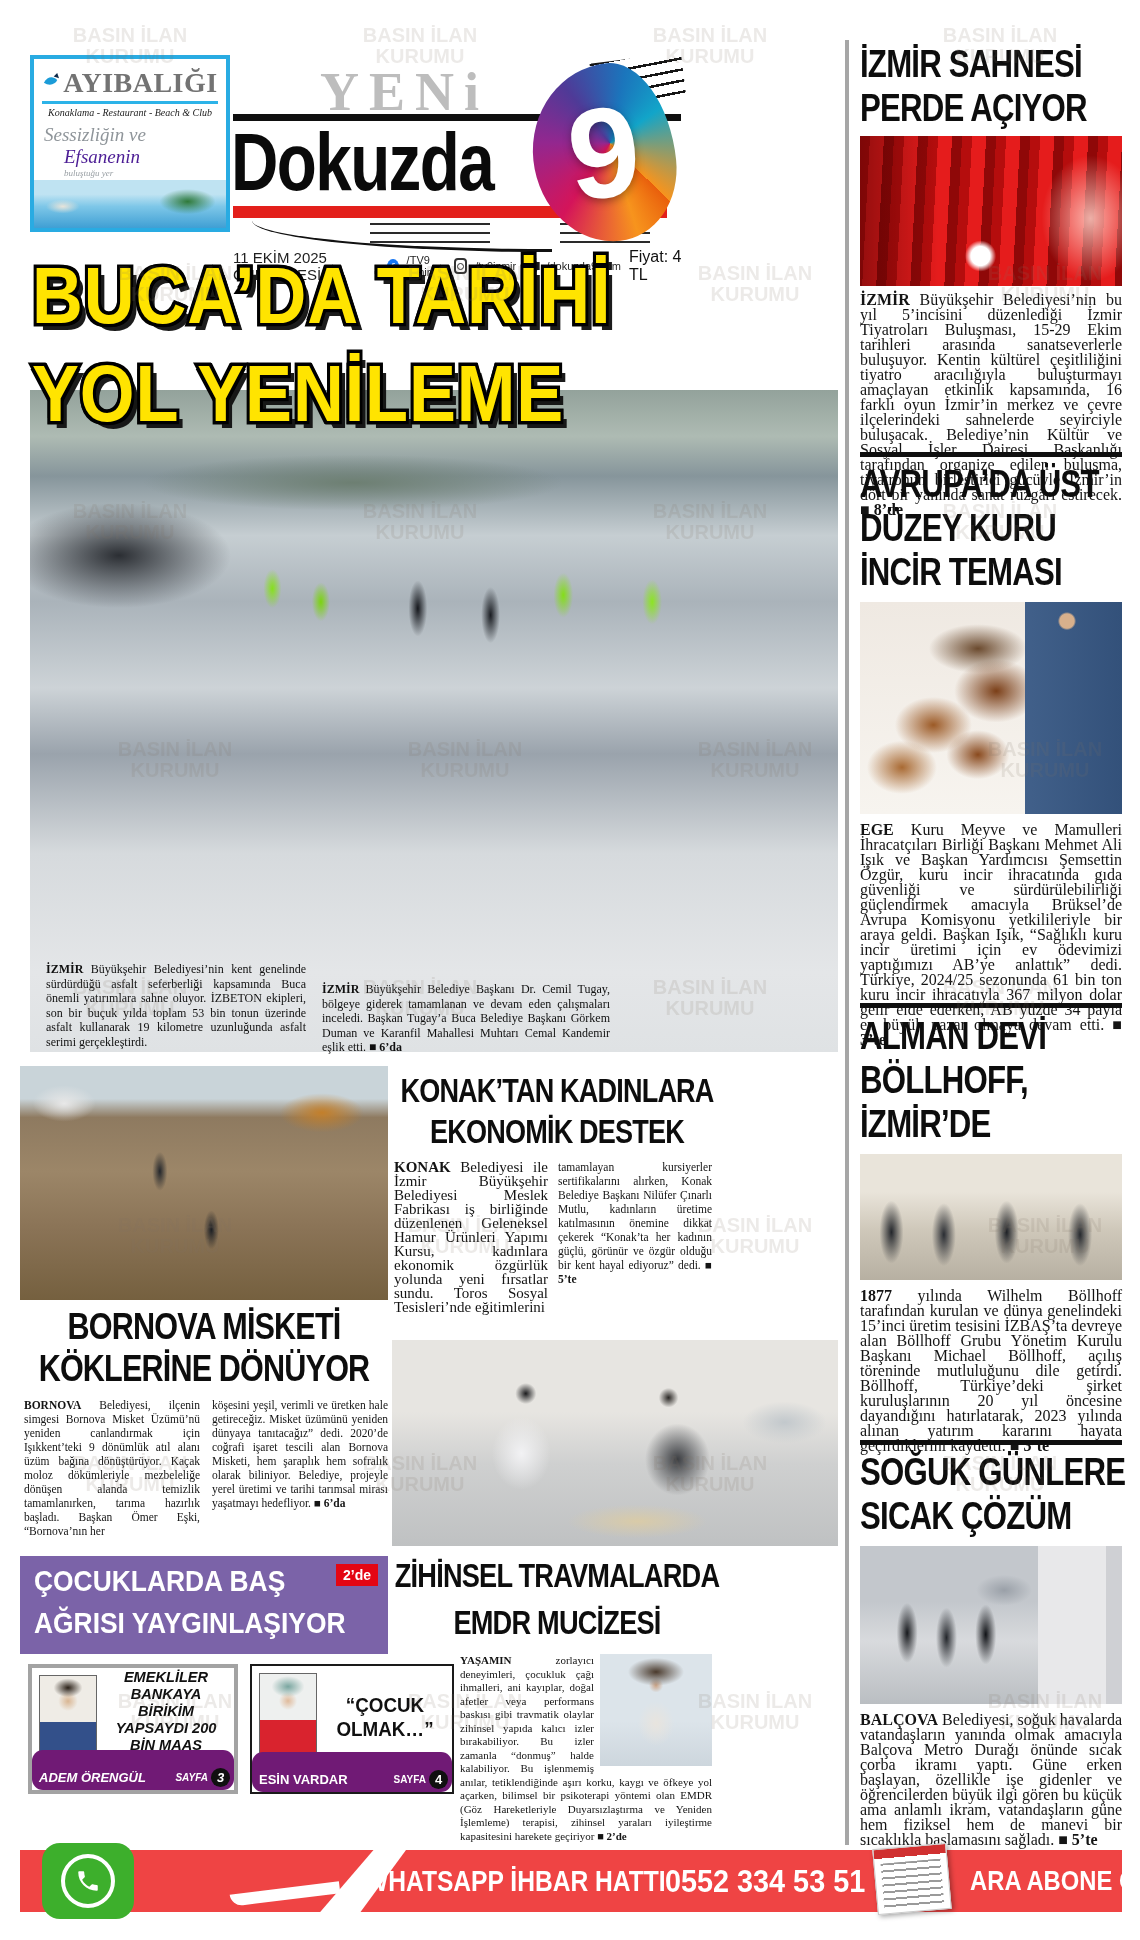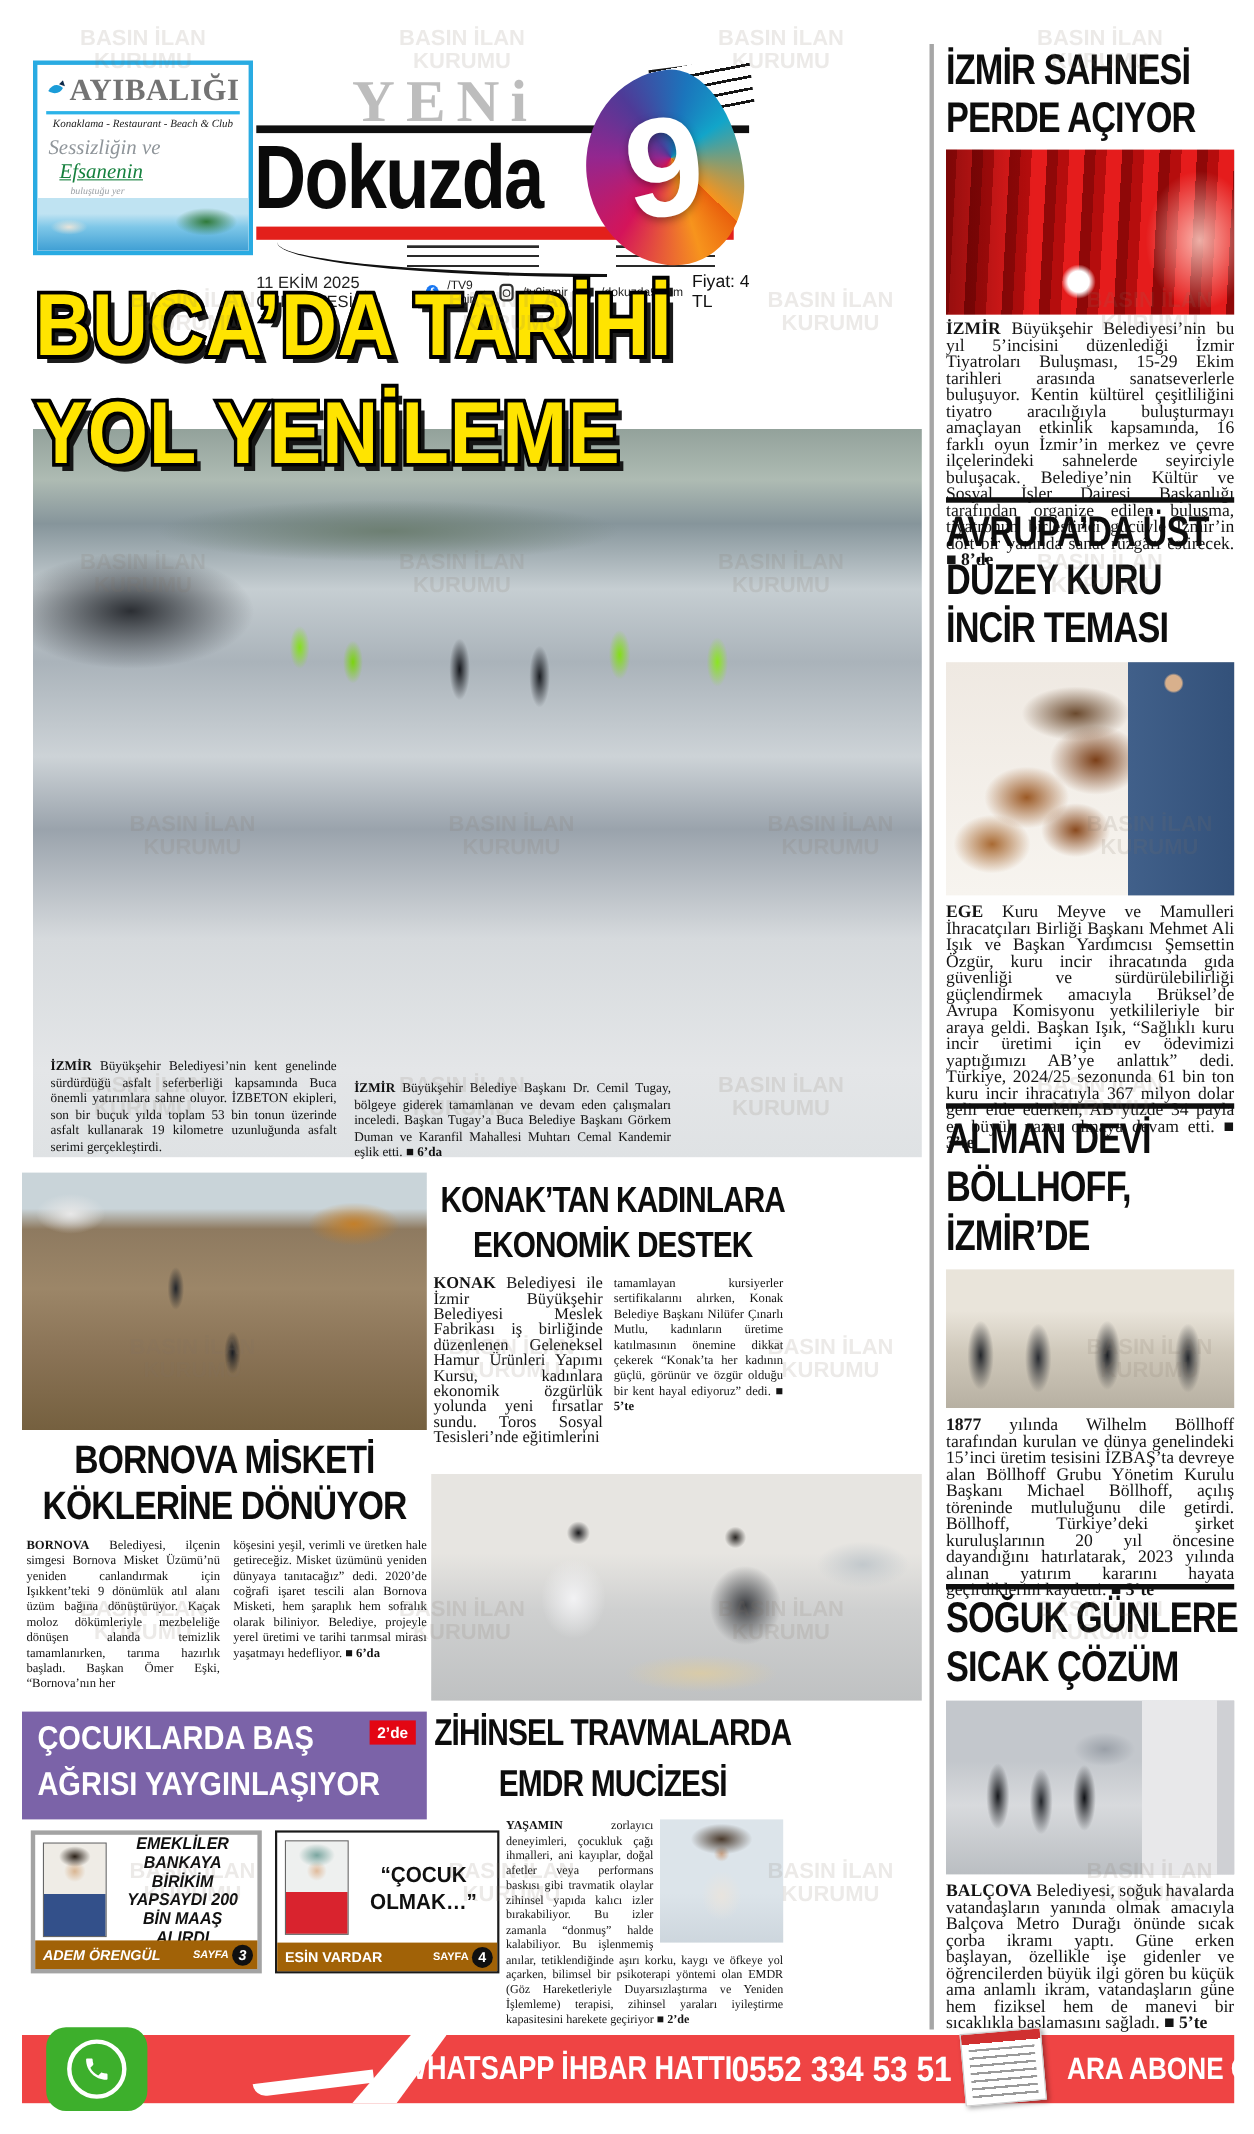--- a/index.html
+++ b/index.html
@@ -16,21 +16,21 @@
        transform-origin:center top;white-space:nowrap;}
   .rdiv{position:absolute;left:860px;width:262px;height:5px;background:#0f0f0f;}
   .yellow{position:absolute;font-weight:bold;color:#ffe400;z-index:6;white-space:nowrap;
           -webkit-text-stroke:7px #000;paint-order:stroke fill;
           text-shadow:-3px -3px 0 #000,3px -3px 0 #000,-3px 3px 0 #000,3px 3px 0 #000,7px 7px 0 rgba(15,15,15,.95);
           font-size:80px;line-height:88px;letter-spacing:1px;transform:scaleX(.88);transform-origin:left top;}
   .wm{position:absolute;width:150px;text-align:center;font-weight:bold;font-size:20px;line-height:21px;
       color:rgba(125,115,100,.15);z-index:60;pointer-events:none;}
   .cap{font-family:"Liberation Serif","DejaVu Serif",serif;font-size:12px;line-height:14.5px;
        text-align:justify;color:#101010;}
-  .redbar{position:absolute;left:0;right:0;bottom:0;height:26px;background:#a16207;}
+  .redbar{position:absolute;left:0;right:0;bottom:0;height:40px;background:#701a75;border-radius:11px;}
   .circle-num{position:absolute;right:4px;bottom:3px;width:19px;height:19px;border-radius:50%;background:#101010;
        color:#fff;font-weight:bold;font-size:13px;line-height:19px;text-align:center;}
 </style>
 </head>
 <body>
 
 <div id="page">
 
   <div class="abs" style="left:30px;top:55px;width:200px;height:177px;border:4px solid #29abe2;background:#fff;box-sizing:border-box;overflow:hidden;">
     <div style="display:flex;align-items:center;justify-content:center;gap:3px;margin-top:8px;">
@@ -38,21 +38,21 @@
         <svg width="18" height="16" viewBox="0 0 20 18">
             <path d="M2 11c4-7 10-8 15-3-2 5-9 7-15 3z" fill="#1b9cd8"></path>
             <path d="M13 4l4-4 2 6z" fill="#0e2a4a"></path>
           </svg>
       </span>
       <span style="font-family:Liberation Serif, serif;font-weight:bold;font-size:28px;color:#737373;letter-spacing:.5px;">AYIBALIĞI</span>
     </div>
     <div style="height:3px;background:#2cb3e8;margin:2px 8px 3px 8px;"></div>
     <div style="font-family:'Liberation Serif',serif;font-style:italic;font-size:10px;color:#222;text-align:center;">Konaklama - Restaurant - Beach &amp; Club</div>
     <div style="font-family:'Liberation Serif',serif;font-style:italic;font-size:19px;color:#8f959a;margin:6px 0 0 10px;">Sessizliğin ve</div>
-    <div style="font-family:'Liberation Serif',serif;font-style:italic;font-size:19px;color:#15803d;margin:0 0 0 20px;text-decoration:underline;">Efsanenin</div>
+    <div style="font-family:'Liberation Serif',serif;font-style:italic;font-size:19px;color:#4c1d95;margin:0 0 0 30px;">Efsanenin</div>
     <div style="font-family:'Liberation Serif',serif;font-style:italic;font-size:9px;color:#9aa0a5;margin:0 0 0 30px;">buluştuğu yer</div>
     <div style="position:absolute;left:0;right:0;bottom:0;height:48px;background:
            radial-gradient(ellipse 40px 18px at 80% 45%, #2f7a3a, rgba(0,0,0,0) 70%),
            radial-gradient(ellipse 24px 10px at 15% 55%, #e8e4da, rgba(0,0,0,0) 70%),
            linear-gradient(180deg,#bfe3f2 0 30%,#7ec7e8 55%,#3f9fd4 100%);"></div>
   </div>
 
   <div class="abs" style="left:228px;top:55px;width:462px;height:200px;">
     <div style="position:absolute;left:92px;top:6px;font-family:'Liberation Serif',serif;font-weight:bold;
                 font-size:54px;color:#a8a8a8;letter-spacing:10px;opacity:.75;">YENi</div>

